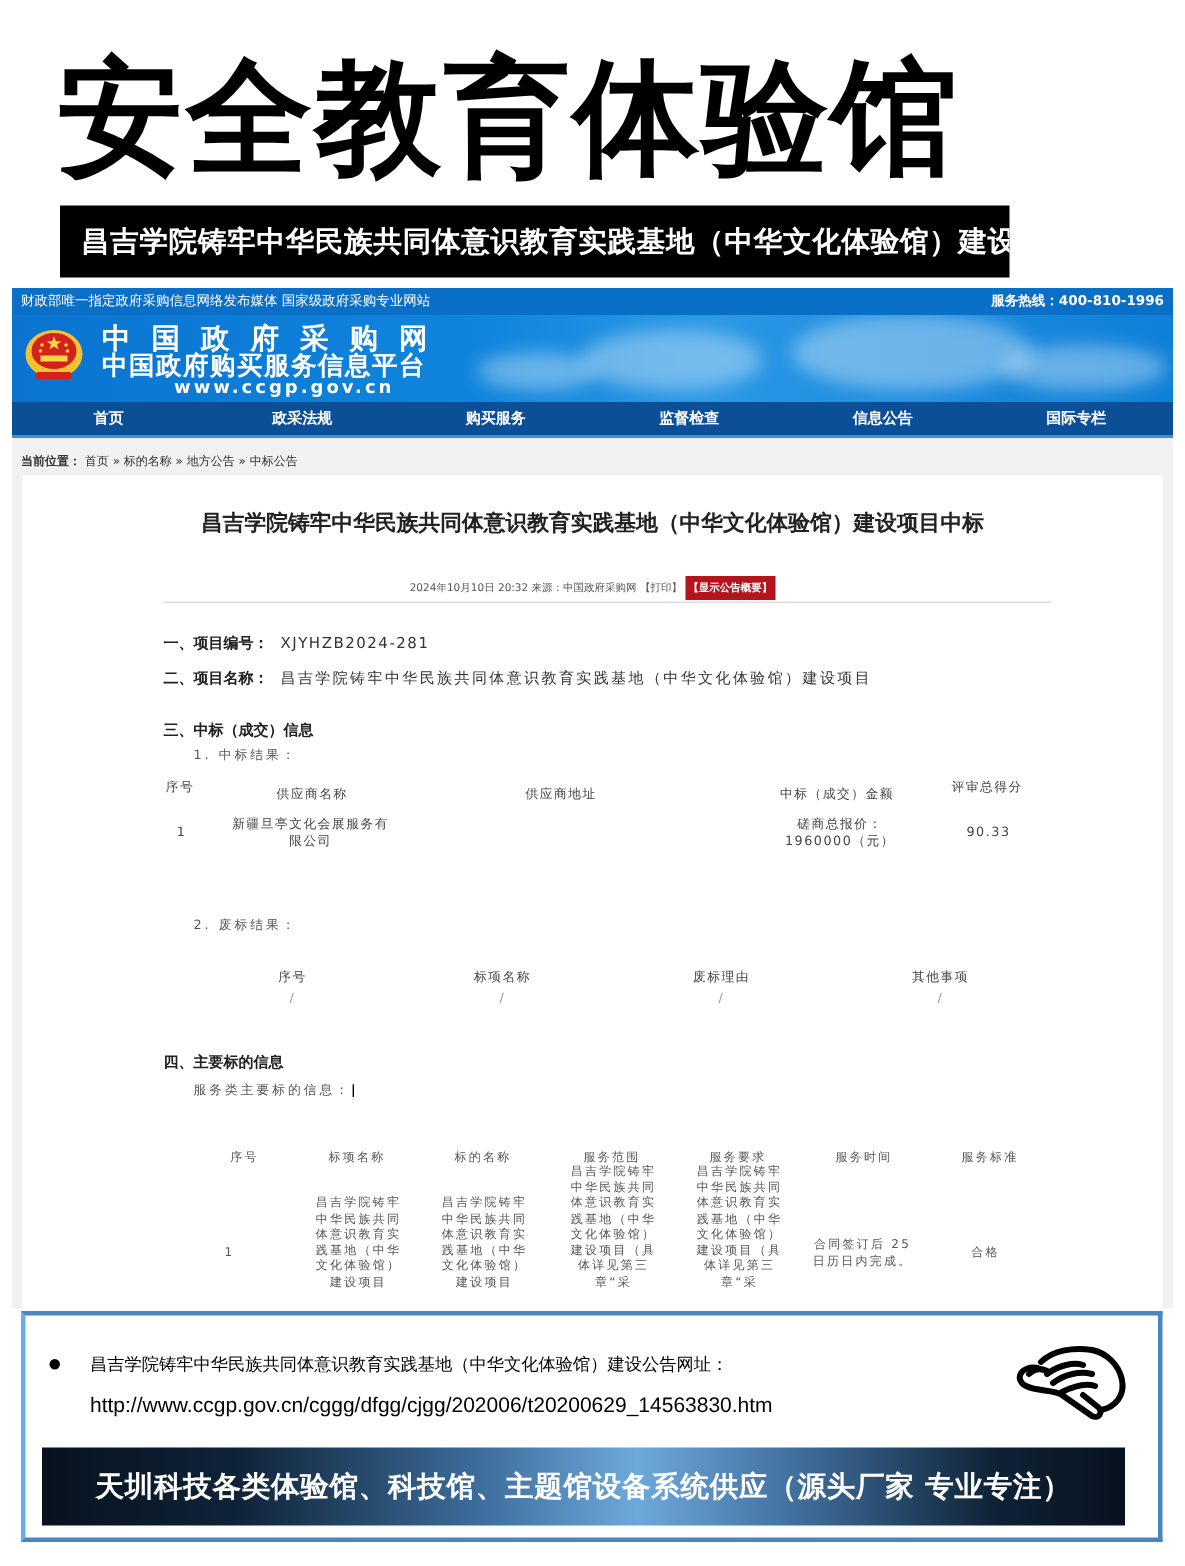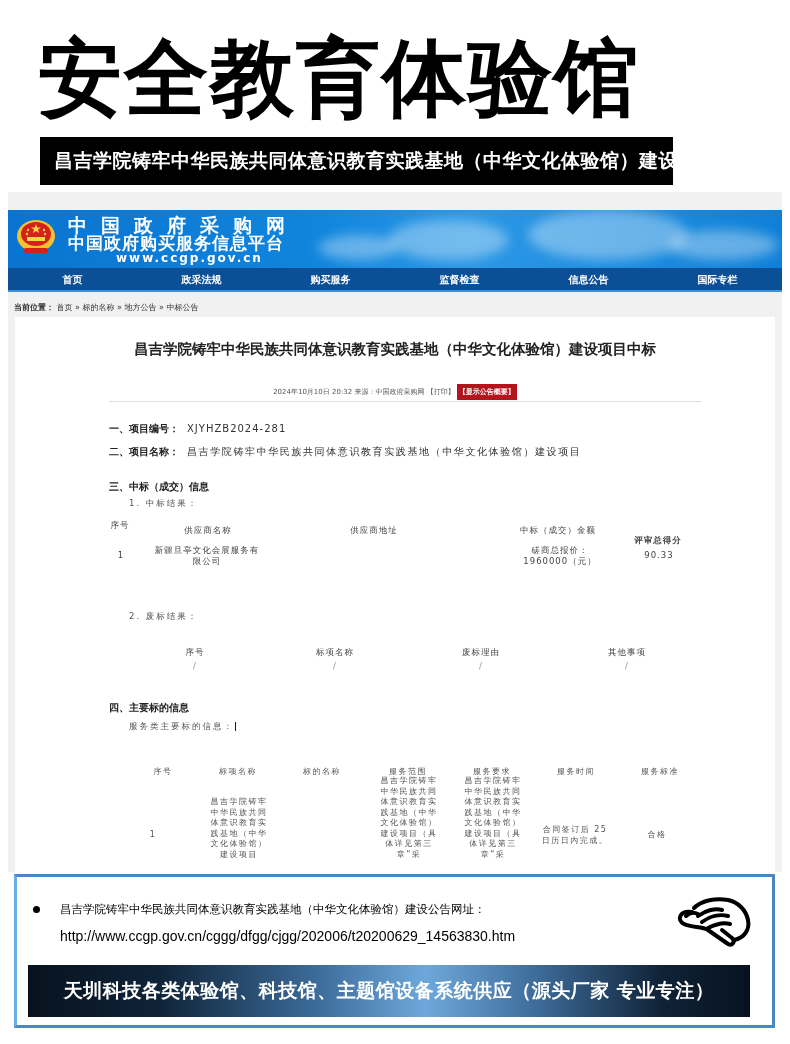--- a/index.html
+++ b/index.html
@@ -47,20 +47,24 @@
 </style>
 </head>
 <body>
 
 <div class="hero-title">安全教育体验馆</div>
 <div class="hero-subbar">
   <span>昌吉学院铸牢中华民族共同体意识教育实践基地（中华文化体验馆）建设</span>
 </div>
 
 <div class="shot">
+  <div class="topstrip">
+    <span>财政部唯一指定政府采购信息网络发布媒体 国家级政府采购专业网站</span>
+    <span class="hotline">服务热线：400-810-1996</span>
+  </div>
 
   <div class="banner">
     <div class="cloud" style="left:380px;top:10px;width:120px;height:40px;"></div>
     <div class="cloud" style="left:520px;top:0px;width:160px;height:50px;"></div>
     <div class="cloud" style="left:660px;top:20px;width:110px;height:30px;"></div>
     <div class="cloud" style="left:310px;top:25px;width:80px;height:25px;"></div>
     <svg class="emblem" viewBox="0 0 44 40">
       <ellipse cx="22" cy="18" rx="19" ry="16" fill="#f2c230"></ellipse>
       <ellipse cx="22" cy="16" rx="15" ry="12" fill="#d4221b"></ellipse>
       <polygon points="22,6 23.2,9.5 27,9.5 24,11.6 25.1,15 22,13 18.9,15 20,11.6 17,9.5 20.8,9.5" fill="#f8d64a"></polygon>
@@ -114,21 +118,21 @@
     <div class="sec" style="top:128px;">
       <span>二、项目名称：</span><span class="val" style="letter-spacing:1.6px;">昌吉学院铸牢中华民族共同体意识教育实践基地（中华文化体验馆）建设项目</span>
     </div>
     <div class="sec" style="top:163px;">三、中标（成交）信息</div>
     <div class="sub" style="top:181px;">1. 中标结果：</div>
 
     <div class="cell" style="left:94px;top:203px;width:22px;">序号</div>
     <div class="cell" style="left:138px;top:208px;width:110px;">供应商名称</div>
     <div class="cell" style="left:252px;top:208px;width:214px;">供应商地址</div>
     <div class="cell" style="left:478px;top:208px;width:130px;">中标（成交）金额</div>
-    <div class="cell" style="left:616px;top:218px;width:54px;font-weight:bold;">评审总得分</div>
+    <div class="cell" style="left:616px;top:203px;width:54px;">评审总得分</div>
 
     <div class="cell" style="left:98px;top:233px;width:16px;">1</div>
     <div class="cell" style="left:136px;top:228px;width:112px;">新疆旦亭文化会展服务有限公司</div>
     <div class="cell" style="left:490px;top:228px;width:110px;">
       <div>磋商总报价：</div>
       <div>1960000（元）</div>
     </div>
     <div class="cell" style="left:620px;top:233px;width:48px;">90.33</div>
 
     <div class="sub" style="top:294px;">2. 废标结果：</div>
@@ -148,20 +152,21 @@
     <div class="smallcell" style="left:128px;top:450px;width:40px;">序号</div>
     <div class="smallcell" style="left:188px;top:450px;width:70px;">标项名称</div>
     <div class="smallcell" style="left:272px;top:450px;width:70px;">标的名称</div>
     <div class="smallcell" style="left:358px;top:450px;width:70px;">服务范围</div>
     <div class="smallcell" style="left:442px;top:450px;width:70px;">服务要求</div>
     <div class="smallcell" style="left:526px;top:450px;width:70px;">服务时间</div>
     <div class="smallcell" style="left:610px;top:450px;width:70px;">服务标准</div>
 
     <div class="smallcell" style="left:128px;top:513px;width:20px;">1</div>
     <div class="smallcell" style="left:191px;top:480px;width:66px;">昌吉学院铸牢中华民族共同体意识教育实践基地（中华文化体验馆）建设项目</div>
+    <div class="smallcell" style="left:275px;top:480px;width:66px;">昌吉学院铸牢中华民族共同体意识教育实 践基地（中华文化体验馆）建设项目</div>
     <div class="smallcell" style="left:361px;top:459px;width:66px;">昌吉学院铸牢中华民族共同体意识教育实践基地（中华文化体验馆）建设项目（具体详见第三章“采</div>
     <div class="smallcell" style="left:445px;top:459px;width:66px;">昌吉学院铸牢中华民族共同体意识教育实践基地（中华文化体验馆）建设项目（具体详见第三章“采</div>
     <div class="smallcell" style="left:526px;top:508px;width:68px;text-align:center;">合同签订后 25 日历日内完成。</div>
     <div class="smallcell" style="left:612px;top:513px;width:60px;">合格</div>
   </div>
 </div>
 
 <div class="panel"></div>
 <div class="bullet"></div>
 <div class="info-label">昌吉学院铸牢中华民族共同体意识教育实践基地（中华文化体验馆）建设公告网址：</div>

